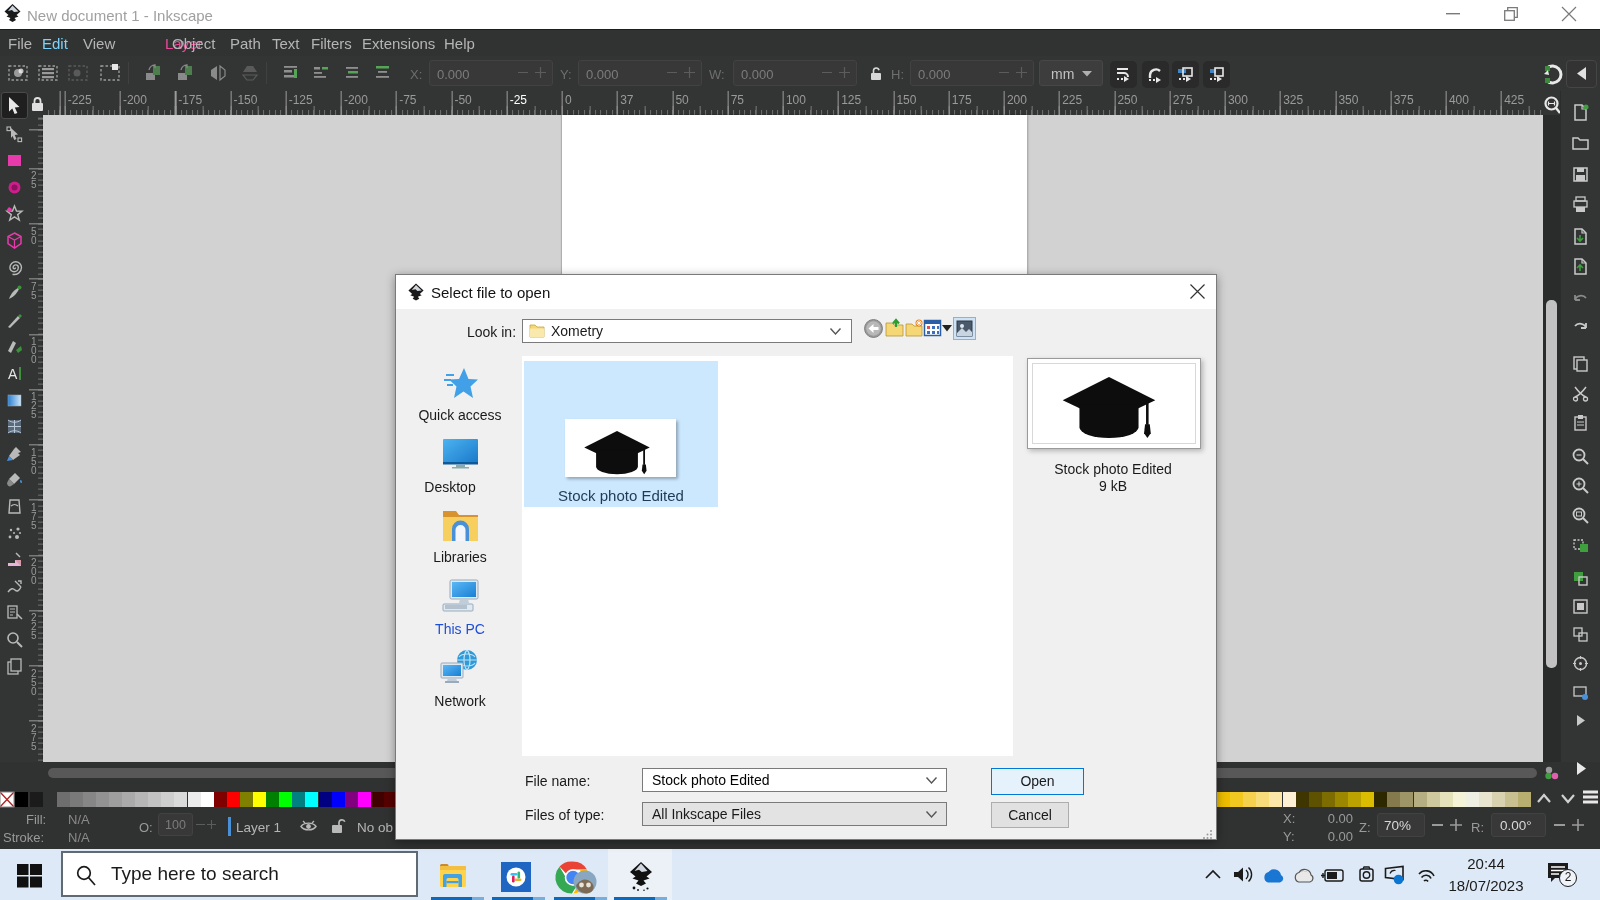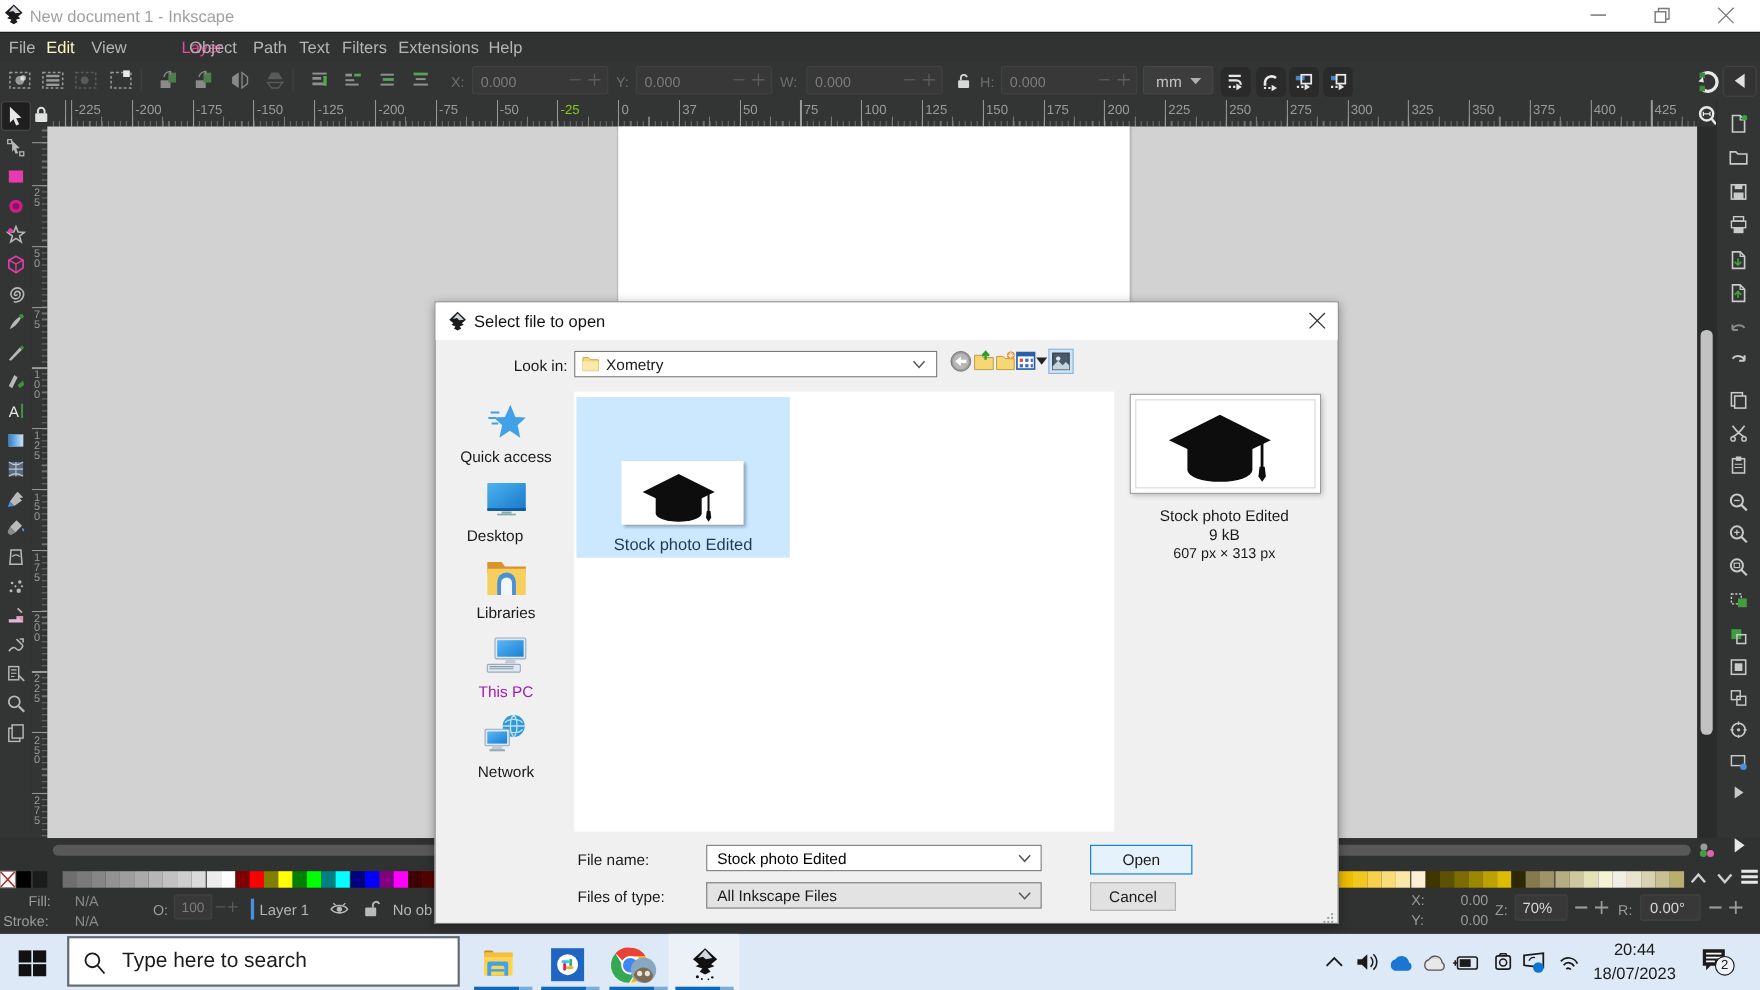--- a/index.html
+++ b/index.html
@@ -19,21 +19,21 @@
     </svg>
 <svg class="abs" style="left:1504px;top:7px" width="14" height="14" viewBox="0 0 14 14">
 <rect x="0.7" y="3.7" width="9.6" height="9.6" fill="none" stroke="#7a7a7a" stroke-width="1.3"></rect>
 <path d="M3.7 3.7 L3.7 0.7 L13.3 0.7 L13.3 10.3 L10.3 10.3" fill="none" stroke="#7a7a7a" stroke-width="1.3"></path>
     </svg>
 <svg class="abs" style="left:1562px;top:7px" width="14" height="14" viewBox="0 0 14 14">
 <path d="M0 0 L14 14 M14 0 L0 14" stroke="#7a7a7a" stroke-width="1.2"></path>
     </svg>
 <div class="abs" style="left:0px;top:29px;width:1600px;height:27px;background:#313232;border-top:1px solid #1d1d1d"></div>
 <div class="txt" style="left:8px;top:35px;font-size:15px;color:#b5b5b5;">File</div>
-<div class="txt" style="left:42px;top:35px;font-size:15px;color:#fef9c3;">Edit</div>
+<div class="txt" style="left:42px;top:35px;font-size:15px;color:#7dd3fc;">Edit</div>
 <div class="txt" style="left:83px;top:35px;font-size:15px;color:#b5b5b5;">View</div>
 <div class="txt" style="left:125px;top:35px;font-size:15px;color:#ec4899;margin-left:40px;">Layer</div>
 <div class="txt" style="left:172px;top:35px;font-size:15px;color:#b5b5b5;">Object</div>
 <div class="txt" style="left:230px;top:35px;font-size:15px;color:#b5b5b5;">Path</div>
 <div class="txt" style="left:272px;top:35px;font-size:15px;color:#b5b5b5;">Text</div>
 <div class="txt" style="left:311px;top:35px;font-size:15px;color:#b5b5b5;">Filters</div>
 <div class="txt" style="left:362px;top:35px;font-size:15px;color:#b5b5b5;">Extensions</div>
 <div class="txt" style="left:444px;top:35px;font-size:15px;color:#b5b5b5;">Help</div>
 <div class="abs" style="left:0px;top:56px;width:1600px;height:35px;background:#333434"></div>
 <svg class="abs" style="left:8px;top:63px" width="20" height="20" viewBox="0 0 20 20">
@@ -181,21 +181,21 @@
     </svg>
 <div class="abs" style="left:46px;top:91px;width:1497px;height:24px;background-image:repeating-linear-gradient(90deg,#9b9b9b 0px,#9b9b9b 1px,transparent 1px,transparent 55.25px),repeating-linear-gradient(90deg,#7a7a7a 0px,#7a7a7a 1px,transparent 1px,transparent 27.625px),repeating-linear-gradient(90deg,#6f6f6f 0px,#6f6f6f 1px,transparent 1px,transparent 5.525px);background-size:100% 24px,100% 9px,100% 5px;background-position:18.649999999999977px 0,18.649999999999977px 15px,2.0749999999999442px 19px;background-repeat:repeat-x,repeat-x,repeat-x"></div>
 <div class="txt" style="left:67.64999999999998px;top:93px;font-size:12px;color:#9a9a9a;">-225</div>
 <div class="txt" style="left:122.89999999999998px;top:93px;font-size:12px;color:#9a9a9a;">-200</div>
 <div class="txt" style="left:178.14999999999998px;top:93px;font-size:12px;color:#9a9a9a;">-175</div>
 <div class="txt" style="left:233.39999999999998px;top:93px;font-size:12px;color:#9a9a9a;">-150</div>
 <div class="txt" style="left:288.65px;top:93px;font-size:12px;color:#9a9a9a;">-125</div>
 <div class="txt" style="left:343.9px;top:93px;font-size:12px;color:#9a9a9a;">-200</div>
 <div class="txt" style="left:399.15px;top:93px;font-size:12px;color:#9a9a9a;">-75</div>
 <div class="txt" style="left:454.4px;top:93px;font-size:12px;color:#9a9a9a;">-50</div>
-<div class="txt" style="left:509.65px;top:93px;font-size:12px;color:#84cc16;">-25</div>
+<div class="txt" style="left:509.65px;top:93px;font-size:12px;color:#ffffff;">-25</div>
 <div class="txt" style="left:564.9px;top:93px;font-size:12px;color:#9a9a9a;">0</div>
 <div class="txt" style="left:620.15px;top:93px;font-size:12px;color:#9a9a9a;">37</div>
 <div class="txt" style="left:675.4px;top:93px;font-size:12px;color:#9a9a9a;">50</div>
 <div class="txt" style="left:730.65px;top:93px;font-size:12px;color:#9a9a9a;">75</div>
 <div class="txt" style="left:785.9px;top:93px;font-size:12px;color:#9a9a9a;">100</div>
 <div class="txt" style="left:841.15px;top:93px;font-size:12px;color:#9a9a9a;">125</div>
 <div class="txt" style="left:896.4px;top:93px;font-size:12px;color:#9a9a9a;">150</div>
 <div class="txt" style="left:951.65px;top:93px;font-size:12px;color:#9a9a9a;">175</div>
 <div class="txt" style="left:1006.9px;top:93px;font-size:12px;color:#9a9a9a;">200</div>
 <div class="txt" style="left:1062.15px;top:93px;font-size:12px;color:#9a9a9a;">225</div>
@@ -717,21 +717,21 @@
             <stop offset="0" stop-color="#5ab8f5"></stop>
             <stop offset="1" stop-color="#1a7fd4"></stop>
           </linearGradient>
         </defs>
 <rect x="8" y="2" width="28" height="19" rx="1.5" fill="#dfe9f2" stroke="#9ab" stroke-width="1"></rect>
 <rect x="10" y="4" width="24" height="15" fill="url(#pc1)"></rect>
 <path d="M18 21 L26 21 L27 25 L17 25 Z" fill="#c0ccd8"></path>
 <rect x="1" y="26" width="30" height="7" rx="1" fill="#dfe9f2" stroke="#9ab" stroke-width="1"></rect>
 <path d="M3 28 H25 M3 30 H25" stroke="#8899aa" stroke-width="1"></path>
       </svg>
-<div class="txt" style="left:0px;top:346px;width:128px;text-align:center;font-size:14px;color:#a21caf">This PC</div>
+<div class="txt" style="left:0px;top:346px;width:128px;text-align:center;font-size:14px;color:#1d4ed8">This PC</div>
 <svg class="abs" style="left:44px;top:374px" width="39" height="36" viewBox="0 0 39 36">
 <defs>
           <linearGradient id="nt1" x1="0" y1="0" x2="1" y2="1">
             <stop offset="0" stop-color="#5ab8f5"></stop>
             <stop offset="1" stop-color="#1a7fd4"></stop>
           </linearGradient>
         </defs>
 <circle cx="27" cy="11" r="10" fill="#2e9ad8"></circle>
 <path d="M19 8 C22 4 32 4 35 8 M19 14 C22 18 32 18 35 14 M27 1 C23 5 23 17 27 21 M27 1 C31 5 31 17 27 21 M17 11 H37" stroke="#bde2f5" stroke-width="1.2" fill="none"></path>
 <rect x="1" y="14" width="22" height="15" rx="1" fill="#dfe9f2" stroke="#9ab" stroke-width="1"></rect>
@@ -753,21 +753,20 @@
 <div class="abs" style="left:631px;top:83px;width:174px;height:91px;background:#ffffff;border:1px solid #9a9a9a;box-shadow:2px 2px 5px rgba(0,0,0,0.25)"></div>
 <div class="abs" style="left:636px;top:88px;width:164px;height:81px;border:1px solid #d8d8d8"></div>
 <svg viewBox="0 0 94 66" width="94" height="65" style="position:absolute;left:666px;top:102px">
 <path d="M47 0 L94 23.5 L47 46 L0 23.5 Z" fill="#0d0d0d"></path>
 <path d="M17 28 L17 51 A 30 11 0 0 0 77 51 L77 28 Z" fill="#0d0d0d"></path>
 <rect x="84.6" y="23.5" width="2.6" height="25" fill="#0d0d0d"></rect>
 <path d="M83.6 48 L88.4 48 L89.4 57 L86 62 L82.6 57 Z" fill="#0d0d0d"></path>
 </svg>
 <div class="txt" style="left:517px;top:186px;width:400px;text-align:center;font-size:14px;color:#1a1a1a">Stock photo Edited</div>
 <div class="txt" style="left:517px;top:203px;width:400px;text-align:center;font-size:14px;color:#1a1a1a">9 kB</div>
-<div class="txt" style="left:517px;top:220px;width:400px;text-align:center;font-size:13px;color:#1a1a1a">607 px × 313 px</div>
 <div class="txt" style="left:129px;top:498px;font-size:14px;color:#1a1a1a">File name:</div>
 <div class="abs" style="left:246px;top:493px;width:305px;height:24px;background:#fff;border:1px solid #7a7a7a"></div>
 <div class="txt" style="left:256px;top:497px;font-size:14px;color:#000">Stock photo Edited</div>
 <svg class="abs" style="left:530px;top:502px" width="11" height="7" viewBox="0 0 11 7">
         <path d="M0.5 0.5 L5.5 6 L10.5 0.5" stroke="#555" stroke-width="1.4" fill="none"></path>
       </svg>
 <div class="txt" style="left:129px;top:532px;font-size:14px;color:#1a1a1a">Files of type:</div>
 <div class="abs" style="left:246px;top:527px;width:305px;height:24px;background:#e3e3e3;border:1px solid #7a7a7a"></div>
 <div class="txt" style="left:256px;top:531px;font-size:14px;color:#1a1a1a">All Inkscape Files</div>
 <svg class="abs" style="left:530px;top:536px" width="11" height="7" viewBox="0 0 11 7">

